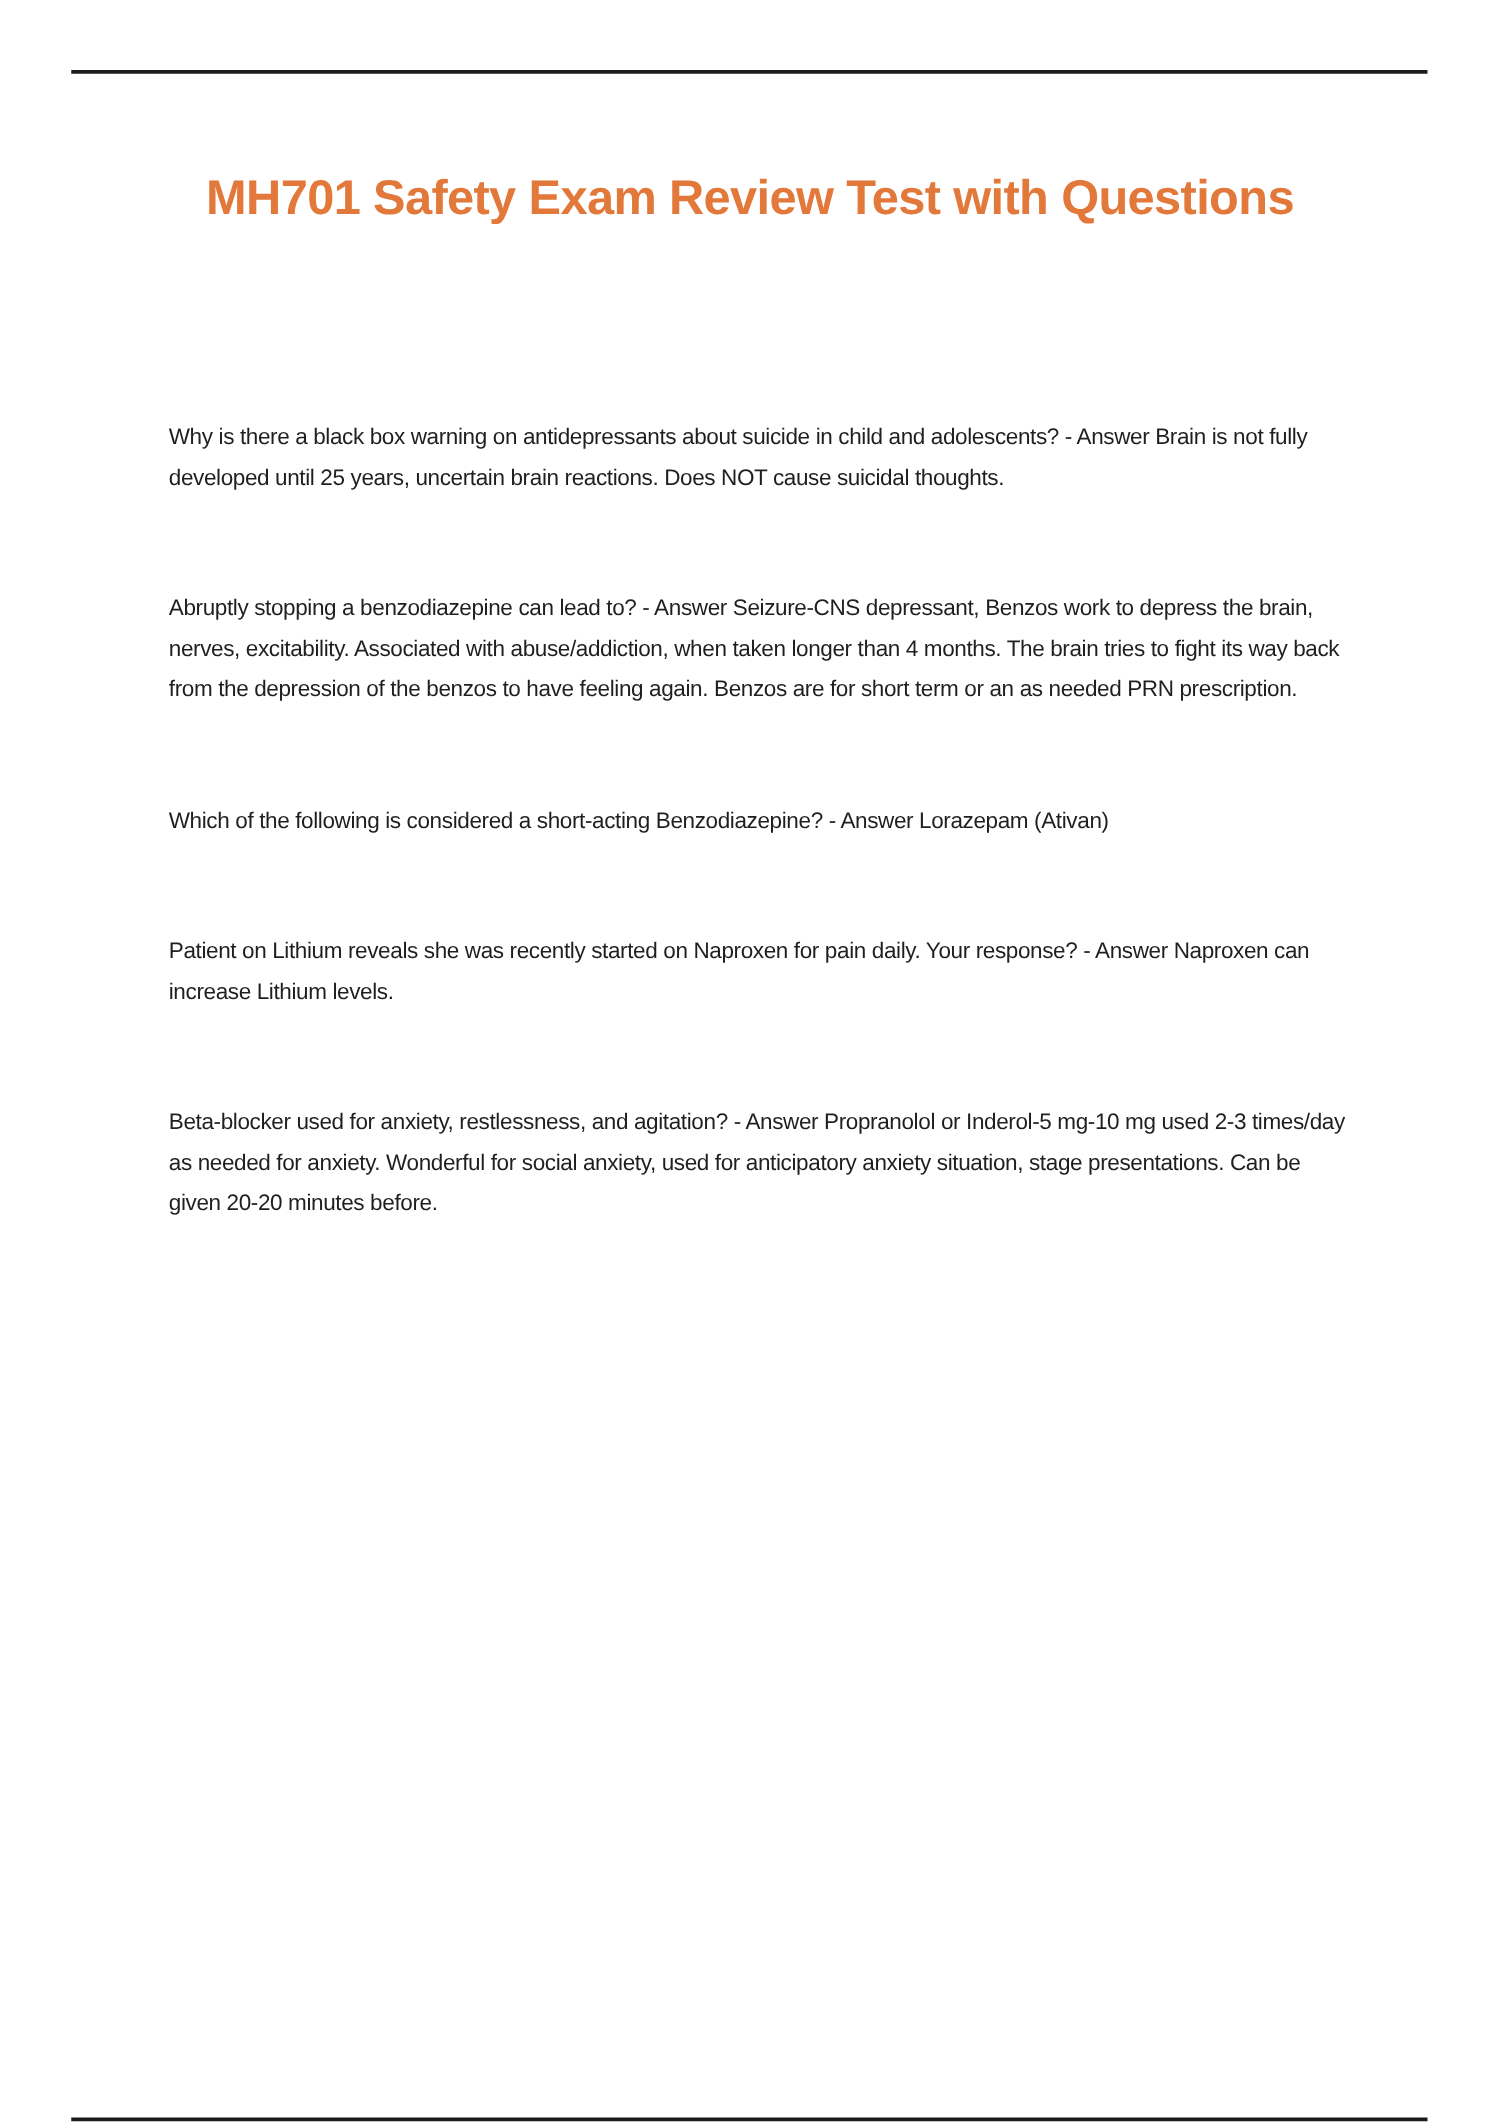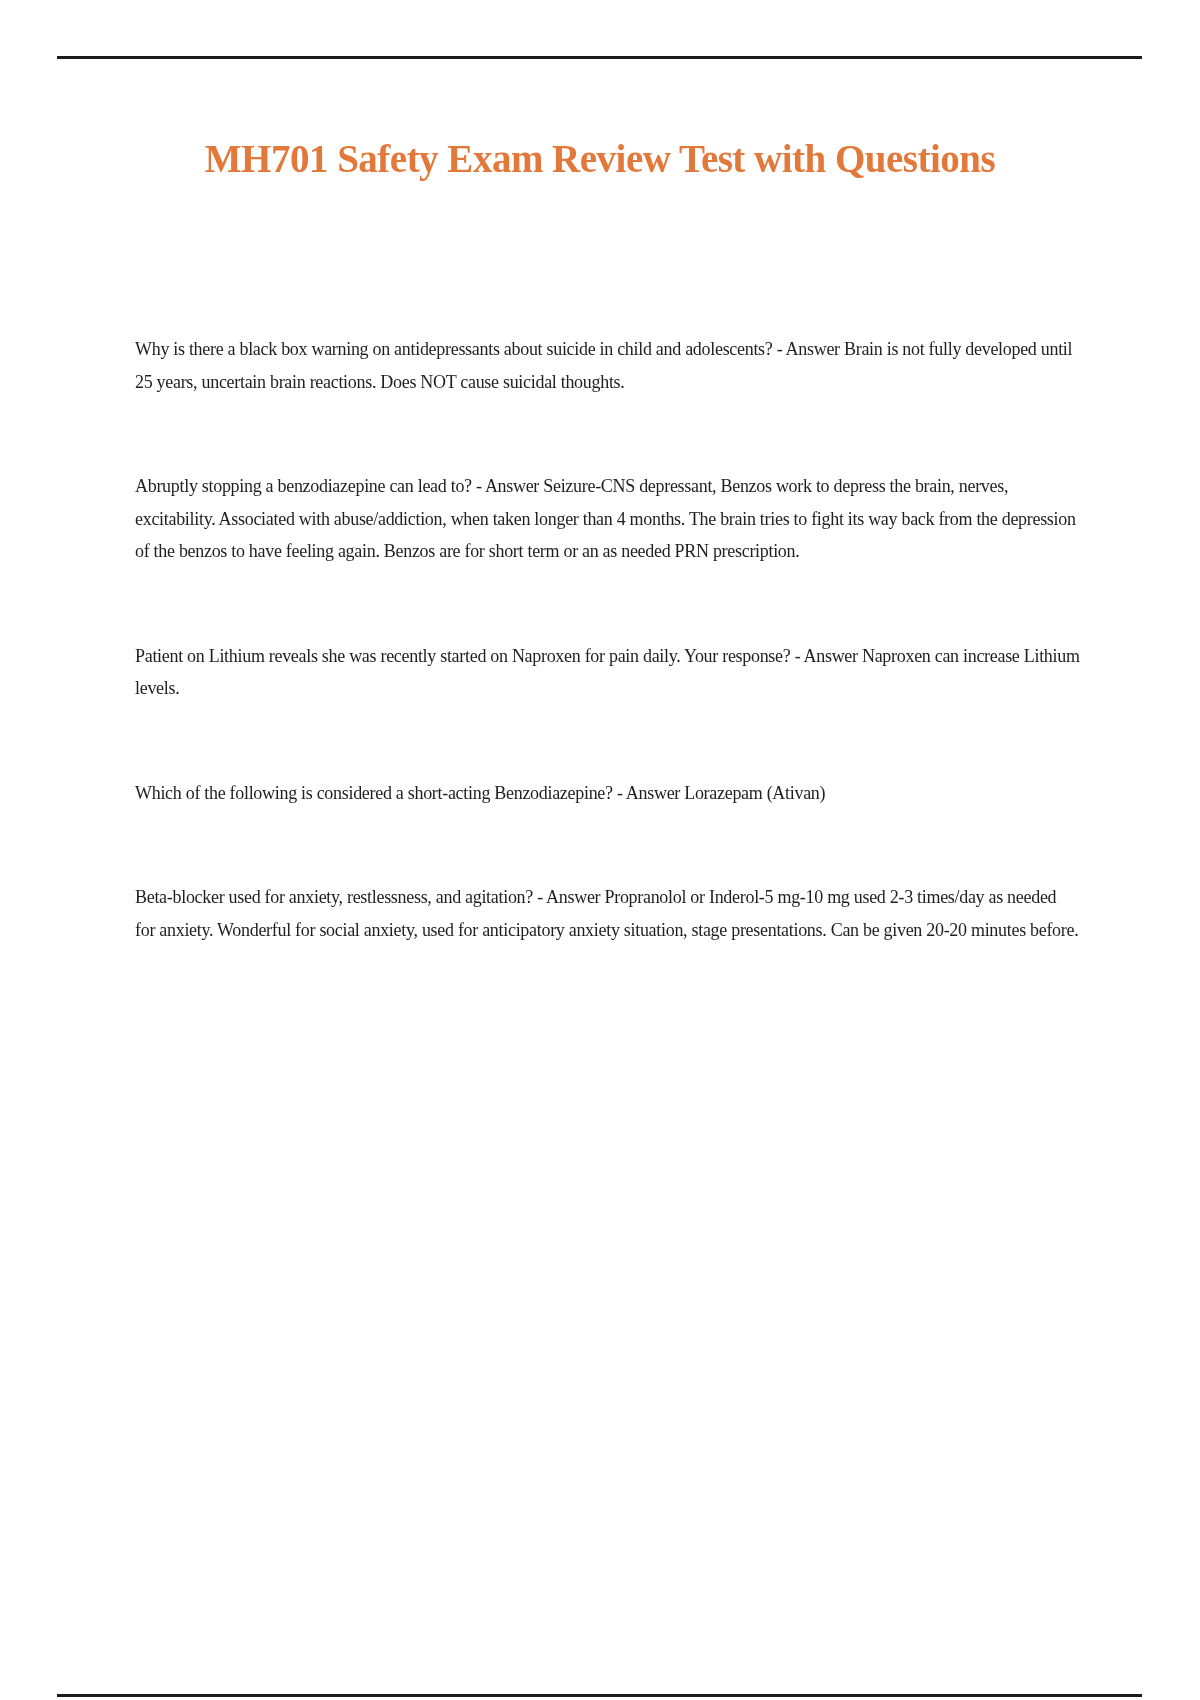--- a/index.html
+++ b/index.html
@@ -5,21 +5,21 @@
   html, body {
     margin: 0;
     padding: 0;
     background: #ffffff;
   }
   .page {
     position: relative;
     width: 1200px;
     height: 1700px;
     background: #ffffff;
-    font-family: Liberation Serif, serif;
+    font-family: Liberation Sans, sans-serif;
     overflow: hidden;
   }
   .rule {
     position: absolute;
     left: 57px;
     width: 1085px;
     height: 3px;
     background: #1c1c1c;
   }
   .rule-top { top: 56px; }
@@ -57,20 +57,20 @@
 
   <div class="rule rule-top"></div>
 
   <div class="doc-title">
     <div>MH701 Safety Exam Review Test with Questions</div>
   </div>
 
   <div class="content">
     <p>Why is there a black box warning on antidepressants about suicide in child and adolescents? - Answer Brain is not fully developed until 25 years, uncertain brain reactions. Does NOT cause suicidal thoughts.</p>
     <p>Abruptly stopping a benzodiazepine can lead to? - Answer Seizure-CNS depressant, Benzos work to depress the brain, nerves, excitability. Associated with abuse/addiction, when taken longer than 4 months. The brain tries to fight its way back from the depression of the benzos to have feeling again. Benzos are for short term or an as needed PRN prescription.</p>
+    <p>Which of the following is considered a short-acting Benzodiazepine? - Answer Lorazepam (Ativan)</p>
     <p>Patient on Lithium reveals she was recently started on Naproxen for pain daily. Your response? - Answer Naproxen can increase Lithium levels.</p>
-    <p>Which of the following is considered a short-acting Benzodiazepine? - Answer Lorazepam (Ativan)</p>
     <p>Beta-blocker used for anxiety, restlessness, and agitation? - Answer Propranolol or Inderol-5 mg-10 mg used 2-3 times/day as needed for anxiety. Wonderful for social anxiety, used for anticipatory anxiety situation, stage presentations. Can be given 20-20 minutes before.</p>
   </div>
 
   <div class="rule rule-bottom"></div>
 
 </div>
 
 </body></html>

